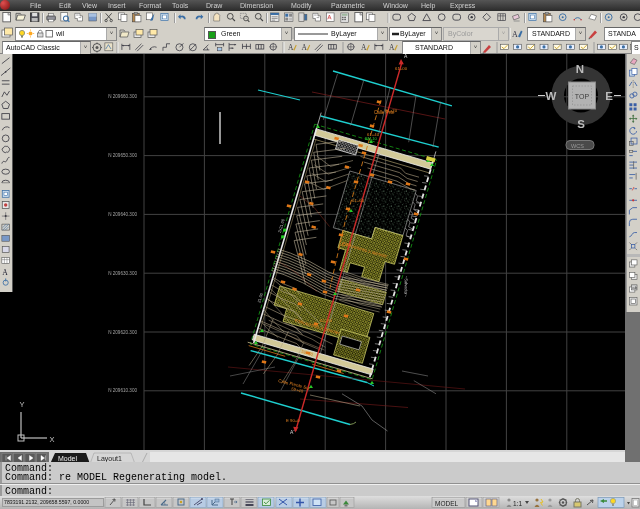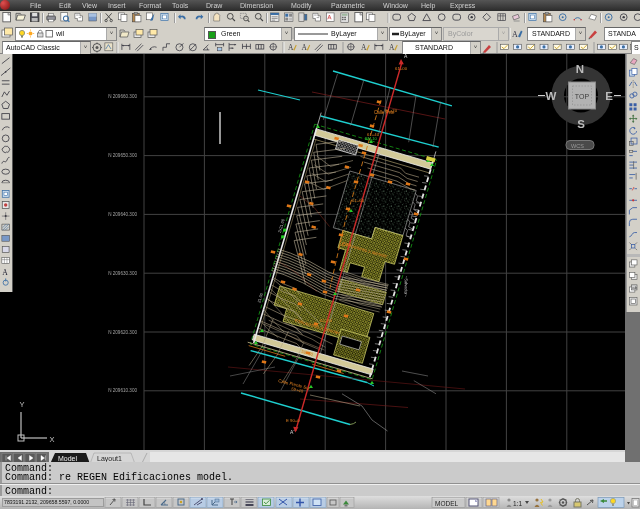--- a/index.html
+++ b/index.html
@@ -980,21 +980,21 @@
       <path d="M90,12 L94,1 L131,1 L135,12 Z" fill="#d6d6d6" stroke="#999" stroke-width="0.5"></path>
       <text x="97" y="9" font-size="7" fill="#222">Layout1</text>
       <line x1="142" y1="11" x2="147" y2="1" stroke="#999" stroke-width="0.7"></line>
       <rect x="150" y="0" width="475" height="12" fill="#e6e6e6"></rect>
       <rect x="0" y="11" width="625" height="1" fill="#fff"></rect>
     </svg>
 </div>
 <div class="abs" id="cmd">
   <div style="position:absolute;left:0;top:0;width:2px;height:34px;background:#9a9a9a;"></div>
   <div style="position:absolute;left:5px;top:1px;">Command:</div>
-  <div style="position:absolute;left:5px;top:10px;">Command: re REGEN Edificaciones model.</div>
+  <div style="position:absolute;left:5px;top:10px;">Command: re MODEL Regenerating model.</div>
   <div style="position:absolute;left:0px;top:21px;width:640px;height:1px;background:#909090;"></div>
   <div style="position:absolute;left:0px;top:22px;width:640px;height:1px;background:#f0f0f0;"></div>
   <div style="position:absolute;left:5px;top:24px;">Command:</div>
 </div>
 <div class="abs" id="status">
   <div style="position:absolute;left:2px;top:2px;width:100px;height:9px;background:#c4c4c4;
        box-shadow:inset 0 0 0 1px #9c9c9c;font-size:5.2px;line-height:9px;padding-left:2px;letter-spacing:0px;">7833191.2132, 209658.5597, 0.0000</div>
 <svg width="640" height="13" style="position:absolute;left:0;top:0;" font-family="Liberation Sans, sans-serif">
       <rect x="105" y="1.5" width="16" height="10" fill="#c6c6c6" stroke="#a2a2a2" stroke-width="0.7"></rect>
       <line x1="105.7" y1="2.2" x2="120.3" y2="2.2" stroke="#e8e8e8" stroke-width="0.6"></line>

